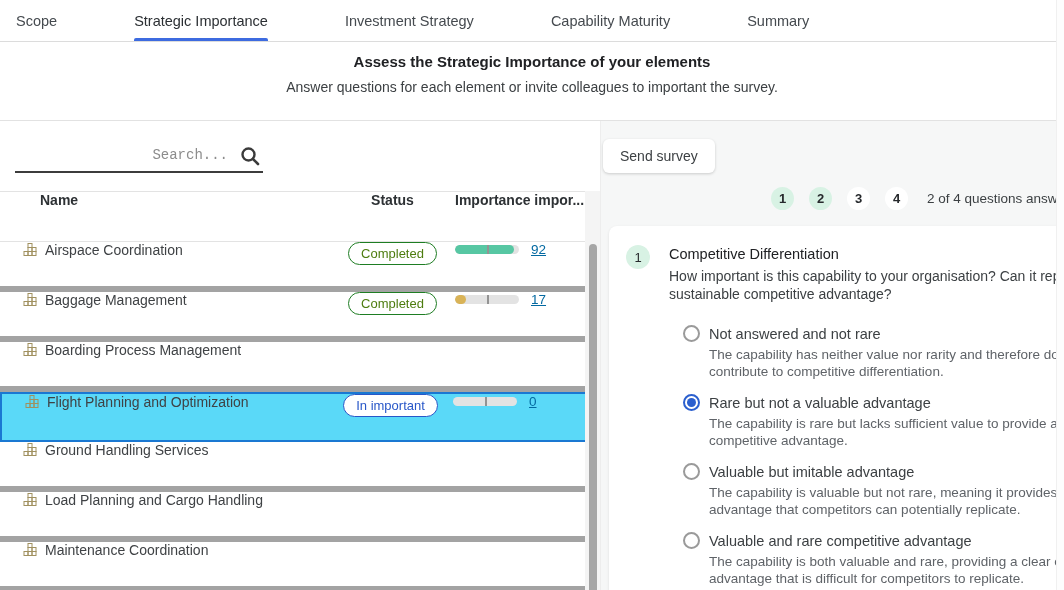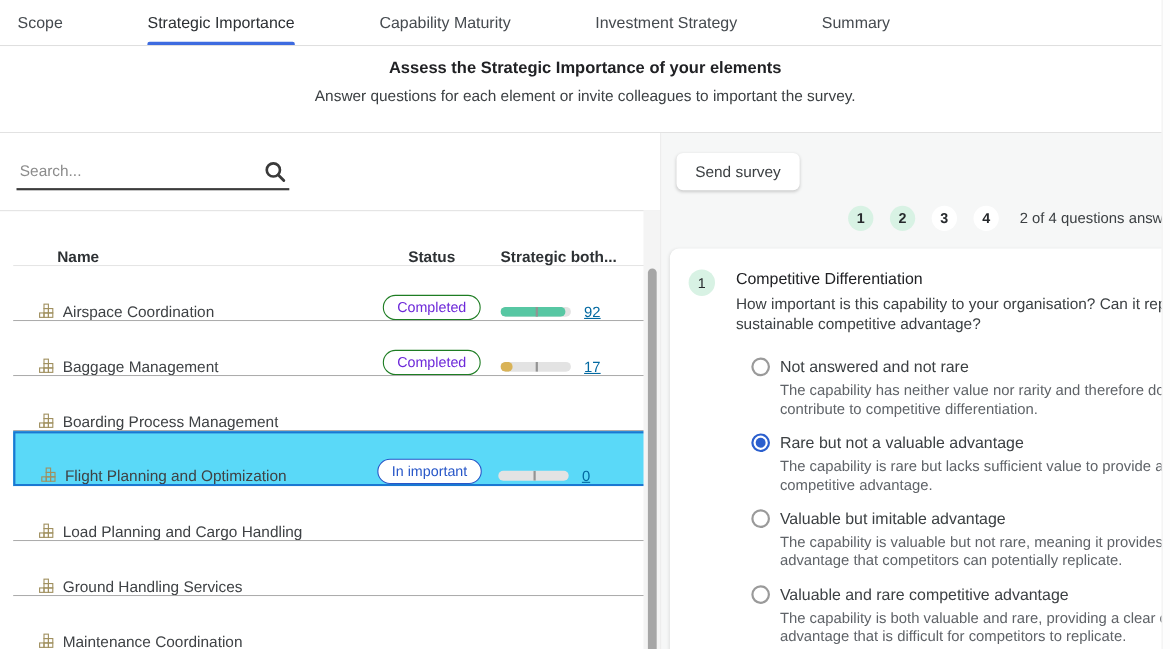--- a/index.html
+++ b/index.html
@@ -17,46 +17,46 @@
   .page-header{padding:11px 12px 0 12px;height:67px;box-sizing:border-box;background:#fff;text-align:center;}
   .page-title{font-size:15px;font-weight:bold;color:#202124;margin:0;}
   .page-subtitle{font-size:14px;color:#3c4043;margin-top:9px;}
   
   .main{position:absolute;top:120px;left:0;right:0;bottom:0;display:flex;border-top:1px solid #e2e2e2;}
   .left-panel{width:600px;background:#fff;position:relative;flex:none;}
   .right-panel{flex:1;background:#f6f7f7;position:relative;border-left:1px solid #ededed;overflow:visible;}
   
   .search-section{height:70px;border-bottom:1px solid #e3e3e3;position:relative;}
   .search-wrap{position:absolute;left:15px;top:20px;width:248px;border-bottom:2px solid #3c3c3c;}
-  .search-input{border:none;outline:none;width:210px;font-size:14px;padding:6px 0 8px 3px;color:#333;font-family:Liberation Sans, sans-serif;background:transparent;}
+  .search-input{border:none;outline:none;width:210px;font-size:14px;padding:6px 0 8px 3px;color:#333;font-family:Liberation Mono, monospace;background:transparent;text-align:right;}
   .search-input::placeholder{color:#8c8c8c;}
   .search-icon{position:absolute;right:2px;top:4px;width:22px;height:22px;}
   
-  .tbl-header,.tbl-row{display:flex;align-items:flex-end;height:50px;box-sizing:border-box;margin-left:12px;}
+  .tbl-header,.tbl-row{display:flex;align-items:flex-start;height:50px;box-sizing:border-box;}
   .tbl-header{border-bottom:1px solid #e3e3e3;font-weight:bold;color:#2d3134;font-size:14px;}
   .col-name{flex:1 1 auto;display:flex;align-items:center;padding-left:22px;min-width:0;}
   .hdr-name{padding-left:40px;}
   .col-status{width:115px;flex:none;display:flex;justify-content:center;}
   .col-imp{width:150px;flex:none;display:flex;align-items:center;padding-left:5px;box-sizing:border-box;}
-  .tbl-row{border-bottom:1px solid #a3a3a3;font-size:14px;color:#3f4245;background:#fff;}
+  .tbl-row{border-bottom:6px solid #a3a3a3;font-size:14px;color:#3f4245;background:#fff;}
   .tbl-row.selected{background:#5ad9f8;border:2px solid #1a78d2;}
   .row-icon{width:16px;height:16px;margin-right:7px;flex:none;}
   .row-name{white-space:nowrap;overflow:hidden;text-overflow:ellipsis;}
   .badge{font-size:13px;border-radius:13px;padding:3px 12px;border:1px solid;background:#fff;white-space:nowrap;}
-  .badge.completed{color:#6d28d9;border-color:#1e7d23;}
+  .badge.completed{color:#4d7c0f;border-color:#1e7d23;}
   .badge.in-progress{color:#2857c8;border-color:#2857c8;border-width:1.5px;}
   .pbar{width:64px;height:9px;border-radius:5px;background:#e3e3e3;position:relative;overflow:hidden;flex:none;}
   .pbar .fill{position:absolute;left:0;top:0;bottom:0;border-radius:5px;}
   .pbar .tick{position:absolute;left:50%;top:0;bottom:0;width:2px;background:#939393;}
   .pscore{margin-left:12px;font-size:13.5px;color:#0369a1;text-decoration:underline;}
   
   .lp-scroll-track{position:absolute;right:0;top:70px;bottom:0;width:15px;background:#f4f4f4;}
   .lp-scroll-thumb{position:absolute;right:3px;top:123px;width:8px;height:360px;background:#a6a6a6;border-radius:4px;}
   
-  .send-survey-btn{position:absolute;left:14px;top:18px;background:#fff;border:none;border-radius:6px;
+  .send-survey-btn{position:absolute;left:2px;top:18px;background:#fff;border:none;border-radius:6px;
     padding:9px 17px;font-size:14px;color:#3c4043;font-family:"Liberation Sans",sans-serif;
     box-shadow:0 1px 3px rgba(0,0,0,0.18);cursor:pointer;}
   .pagination{position:absolute;left:170px;top:66px;display:flex;align-items:center;gap:15px;white-space:nowrap;}
   .page-step{width:23px;height:23px;border-radius:50%;display:flex;align-items:center;justify-content:center;
     font-size:13px;font-weight:600;color:#26292c;background:#fff;cursor:pointer;flex:none;}
   .page-step.answered{background:#d8f2e4;}
   .pagination-summary{font-size:13.5px;color:#3c4043;margin-left:4px;}
   .question-card{position:absolute;left:8px;top:105px;right:-80px;bottom:-20px;background:#fff;border-radius:8px;
     box-shadow:0 1px 3px rgba(0,0,0,0.10);padding:19px 0 0 17px;box-sizing:border-box;}
   .q-head{display:flex;align-items:flex-start;}
@@ -77,22 +77,22 @@
   .opt-desc-line{font-size:13.5px;color:#5f6368;line-height:17px;white-space:nowrap;}
   
   .page-scrollbar{position:absolute;right:0;top:0;width:7px;height:100%;background:#fdfdfd;border-left:1px solid #f0f0f0;z-index:50;}
 </style>
 </head>
 <body>
 
 <div class="tabbar" id="tabbar">
     <div class="tab">Scope</div>
     <div class="tab active">Strategic Importance</div>
+    <div class="tab">Investment Strategy</div>
     <div class="tab">Capability Maturity</div>
-    <div class="tab">Investment Strategy</div>
     <div class="tab">Summary</div>
   </div>
 
 <div class="page-header">
   <div class="page-title">Assess the Strategic Importance of your elements</div>
   <div class="page-subtitle">Answer questions for each element or invite colleagues to important the survey.</div>
 </div>
 
 <div class="main">
 
@@ -105,21 +105,21 @@
             <circle cx="9.5" cy="9.5" r="6" fill="none" stroke="#3a3a3a" stroke-width="2.4"></circle>
             <line x1="14" y1="14" x2="19" y2="19" stroke="#3a3a3a" stroke-width="2.6" stroke-linecap="round"></line>
           </svg>
         </span>
       </div>
     </div>
 
     <div class="tbl-header">
       <div class="col-name hdr-name">Name</div>
       <div class="col-status">Status</div>
-      <div class="col-imp">Strategic both...</div>
+      <div class="col-imp">Importance impor...</div>
     </div>
 
     <div id="rows">
         <div class="tbl-row">
           <div class="col-name">
             <span class="row-icon"><svg width="16" height="16" viewBox="0 0 16 16">
                 <g fill="none" stroke="#a0905f" stroke-width="1">
                   <rect x="6" y="1.5" width="4" height="4"></rect>
                   <rect x="6" y="5.5" width="4" height="4"></rect>
                   <rect x="6" y="9.5" width="4" height="4"></rect>
@@ -213,38 +213,38 @@
             <span class="row-icon"><svg width="16" height="16" viewBox="0 0 16 16">
                 <g fill="none" stroke="#a0905f" stroke-width="1">
                   <rect x="6" y="1.5" width="4" height="4"></rect>
                   <rect x="6" y="5.5" width="4" height="4"></rect>
                   <rect x="6" y="9.5" width="4" height="4"></rect>
                   <rect x="10" y="5.5" width="4" height="4"></rect>
                   <rect x="10" y="9.5" width="4" height="4"></rect>
                   <rect x="2" y="9.5" width="4" height="4"></rect>
                 </g>
               </svg></span>
-            <span class="row-name">Load Planning and Cargo Handling</span>
+            <span class="row-name">Ground Handling Services</span>
           </div>
           <div class="col-status"></div>
           <div class="col-imp"></div>
         </div>
         <div class="tbl-row">
           <div class="col-name">
             <span class="row-icon"><svg width="16" height="16" viewBox="0 0 16 16">
                 <g fill="none" stroke="#a0905f" stroke-width="1">
                   <rect x="6" y="1.5" width="4" height="4"></rect>
                   <rect x="6" y="5.5" width="4" height="4"></rect>
                   <rect x="6" y="9.5" width="4" height="4"></rect>
                   <rect x="10" y="5.5" width="4" height="4"></rect>
                   <rect x="10" y="9.5" width="4" height="4"></rect>
                   <rect x="2" y="9.5" width="4" height="4"></rect>
                 </g>
               </svg></span>
-            <span class="row-name">Ground Handling Services</span>
+            <span class="row-name">Load Planning and Cargo Handling</span>
           </div>
           <div class="col-status"></div>
           <div class="col-imp"></div>
         </div>
         <div class="tbl-row">
           <div class="col-name">
             <span class="row-icon"><svg width="16" height="16" viewBox="0 0 16 16">
                 <g fill="none" stroke="#a0905f" stroke-width="1">
                   <rect x="6" y="1.5" width="4" height="4"></rect>
                   <rect x="6" y="5.5" width="4" height="4"></rect>

